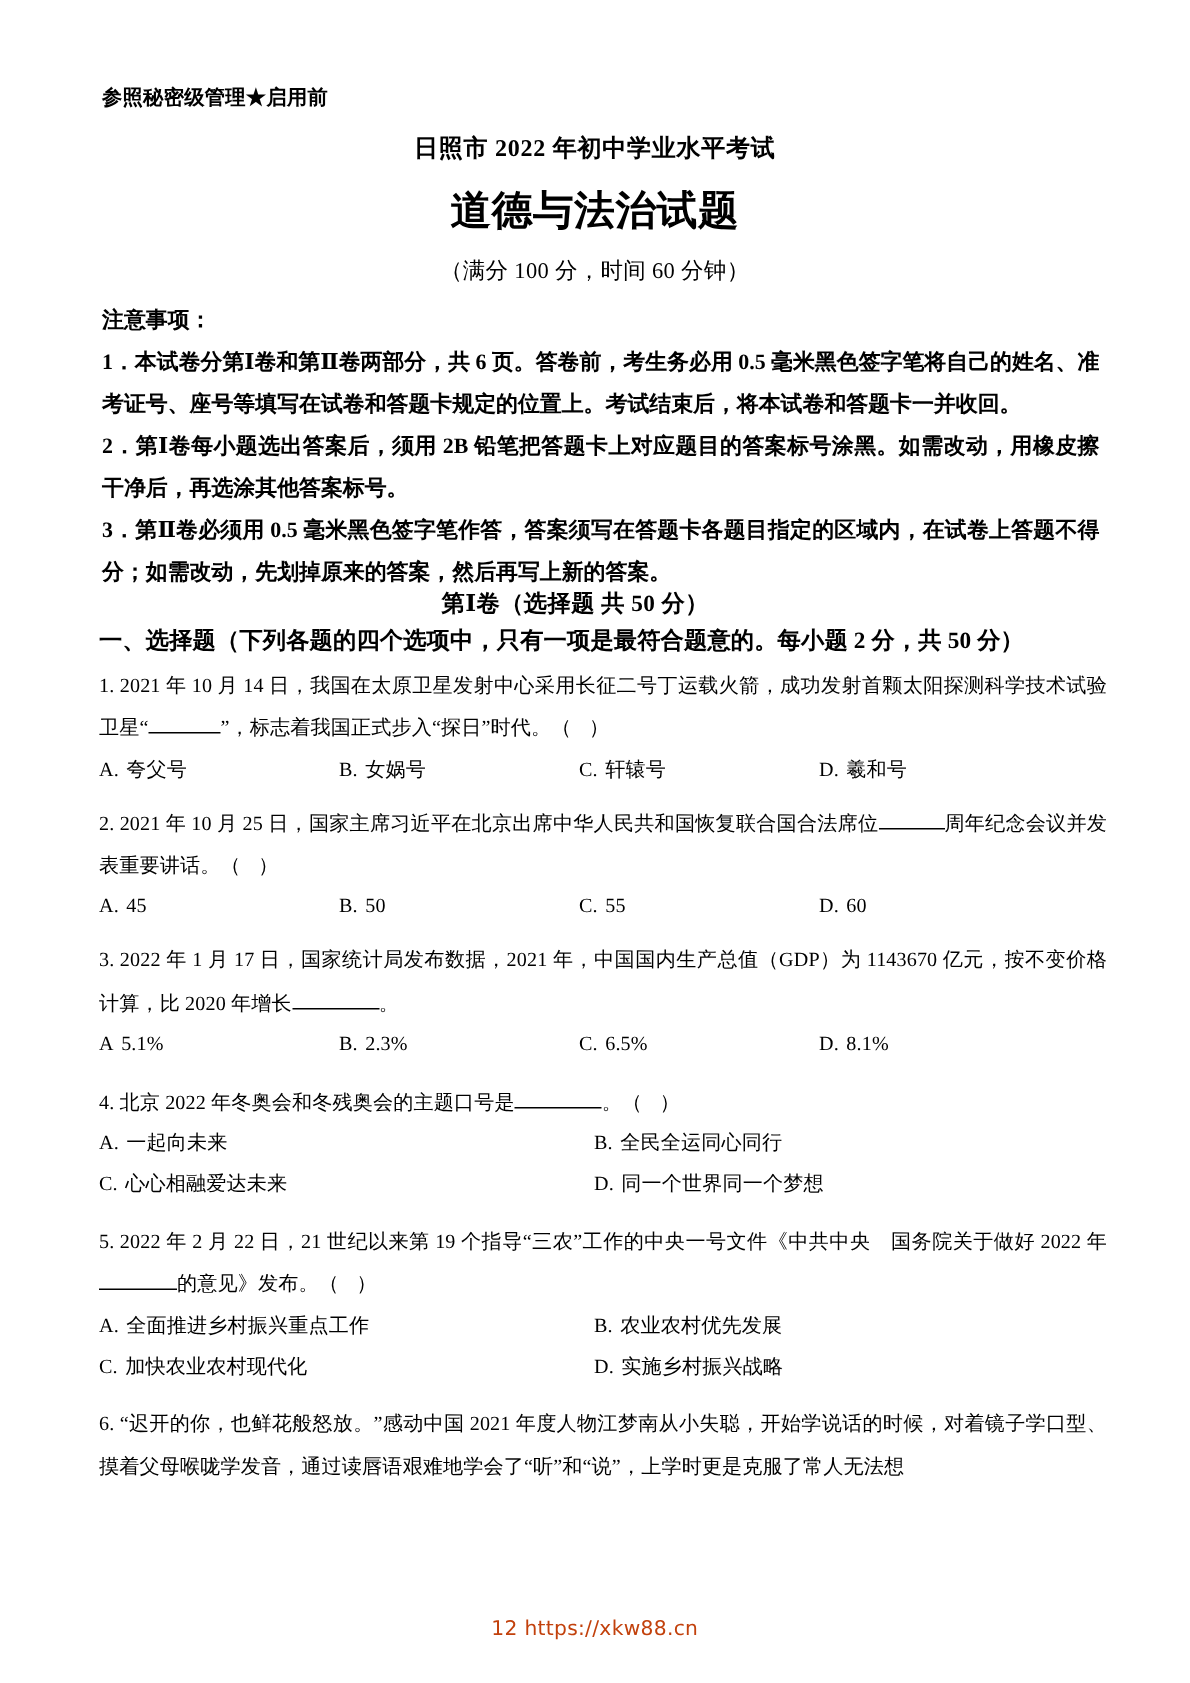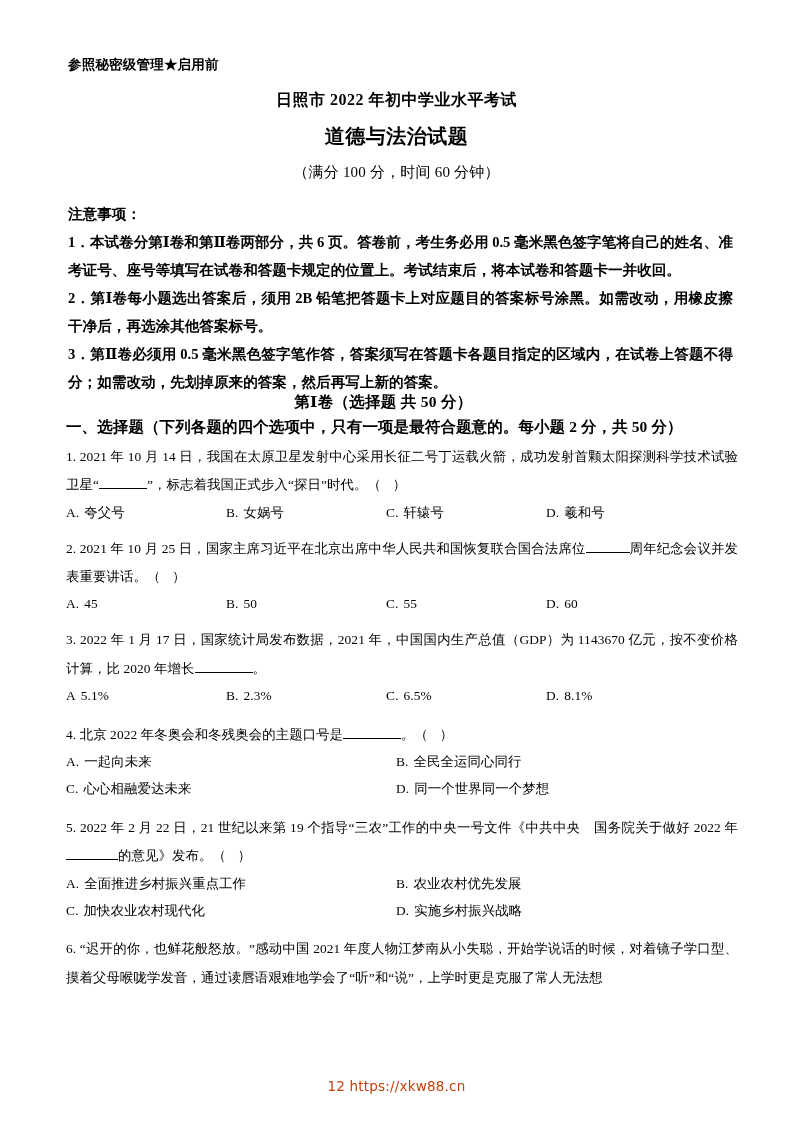--- a/index.html
+++ b/index.html
@@ -45,21 +45,21 @@
     width: 673px;
     text-align: center;
   }
   .main-title {
     font-size: 16px;
     font-weight: bold;
     line-height: 1.25;
     letter-spacing: 0.5px;
   }
   .sub-title {
-    font-size: 20px;
+    font-size: 27px;
     font-weight: bold;
     line-height: 1.3;
     margin-top: 13px;
     letter-spacing: 0.5px;
   }
   .score-line {
     font-size: 15px;
     margin-top: 14px;
     line-height: 1.3;
     letter-spacing: 0.2px;

